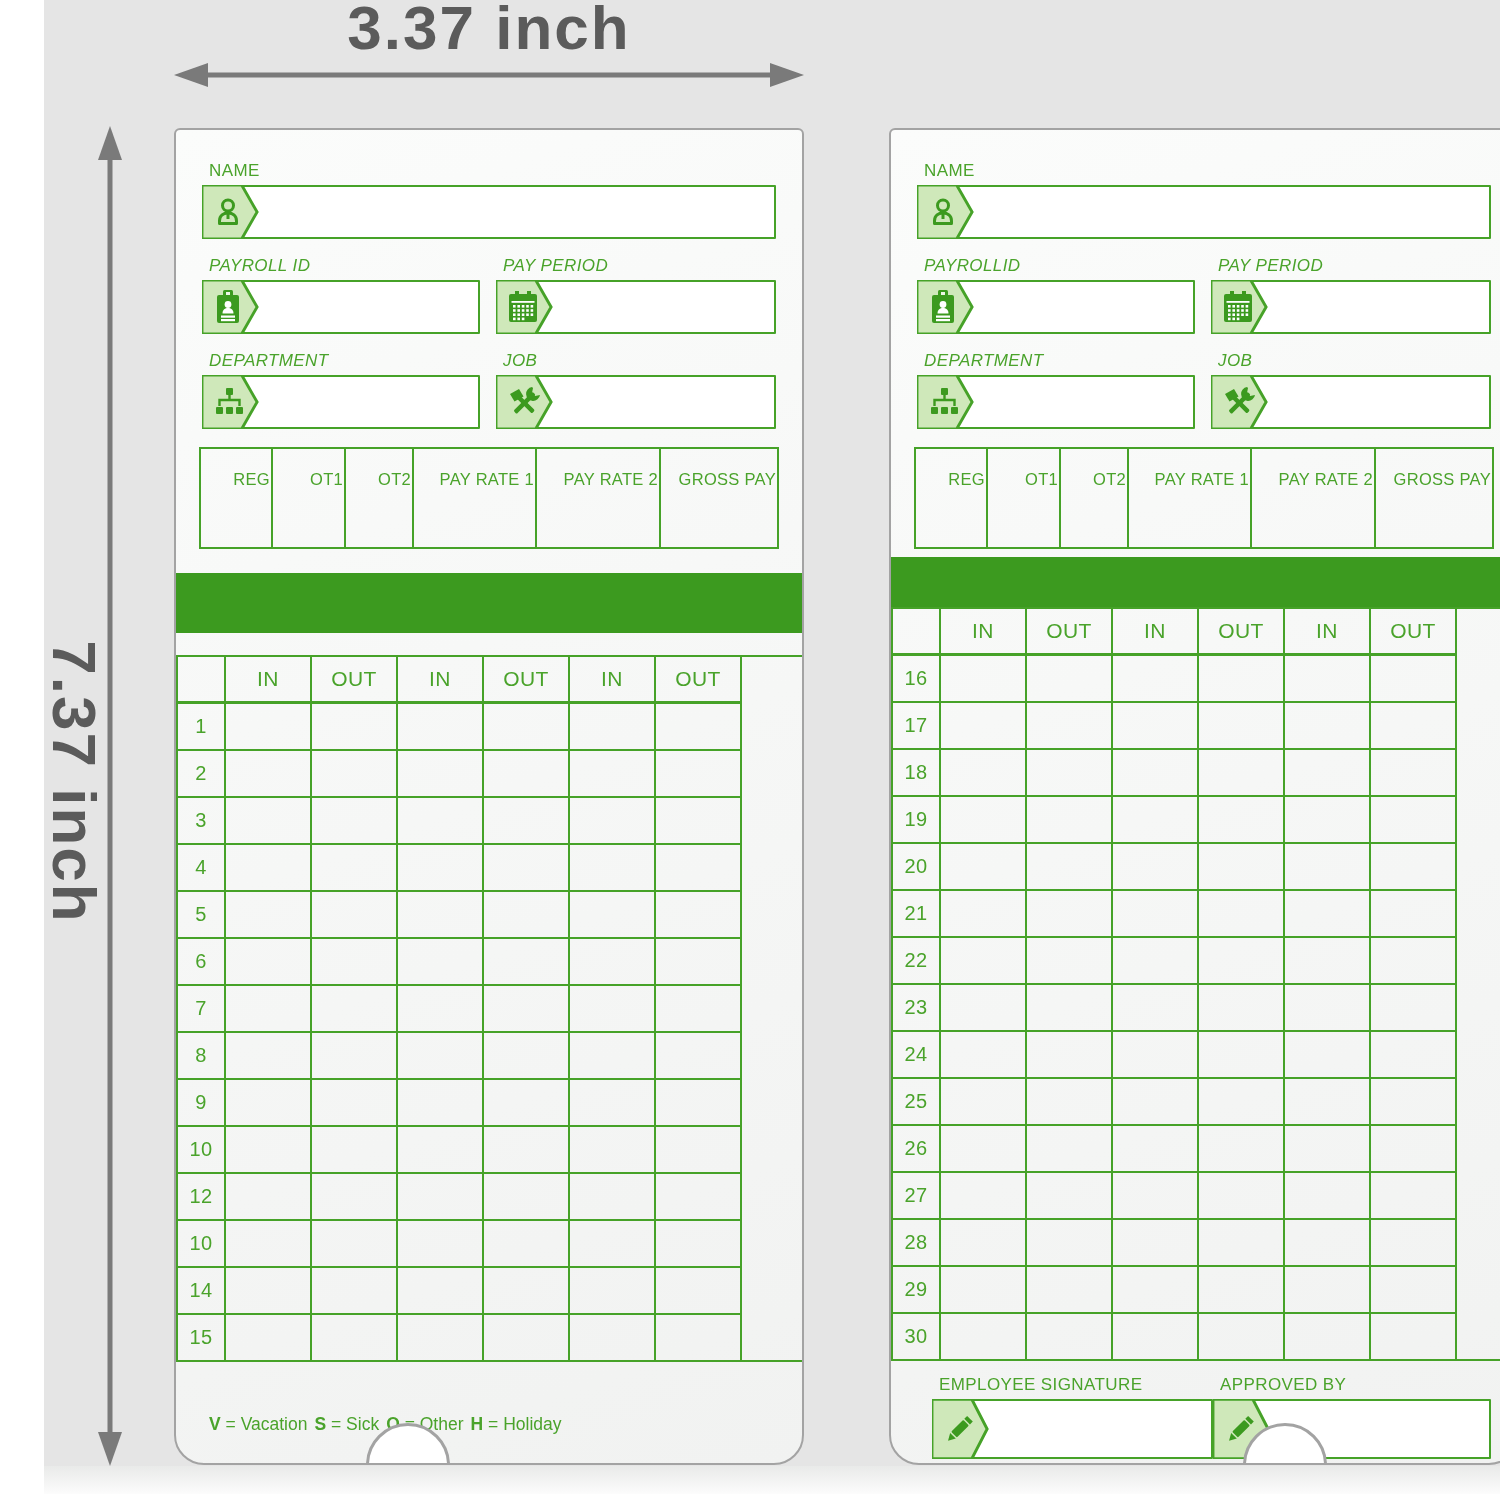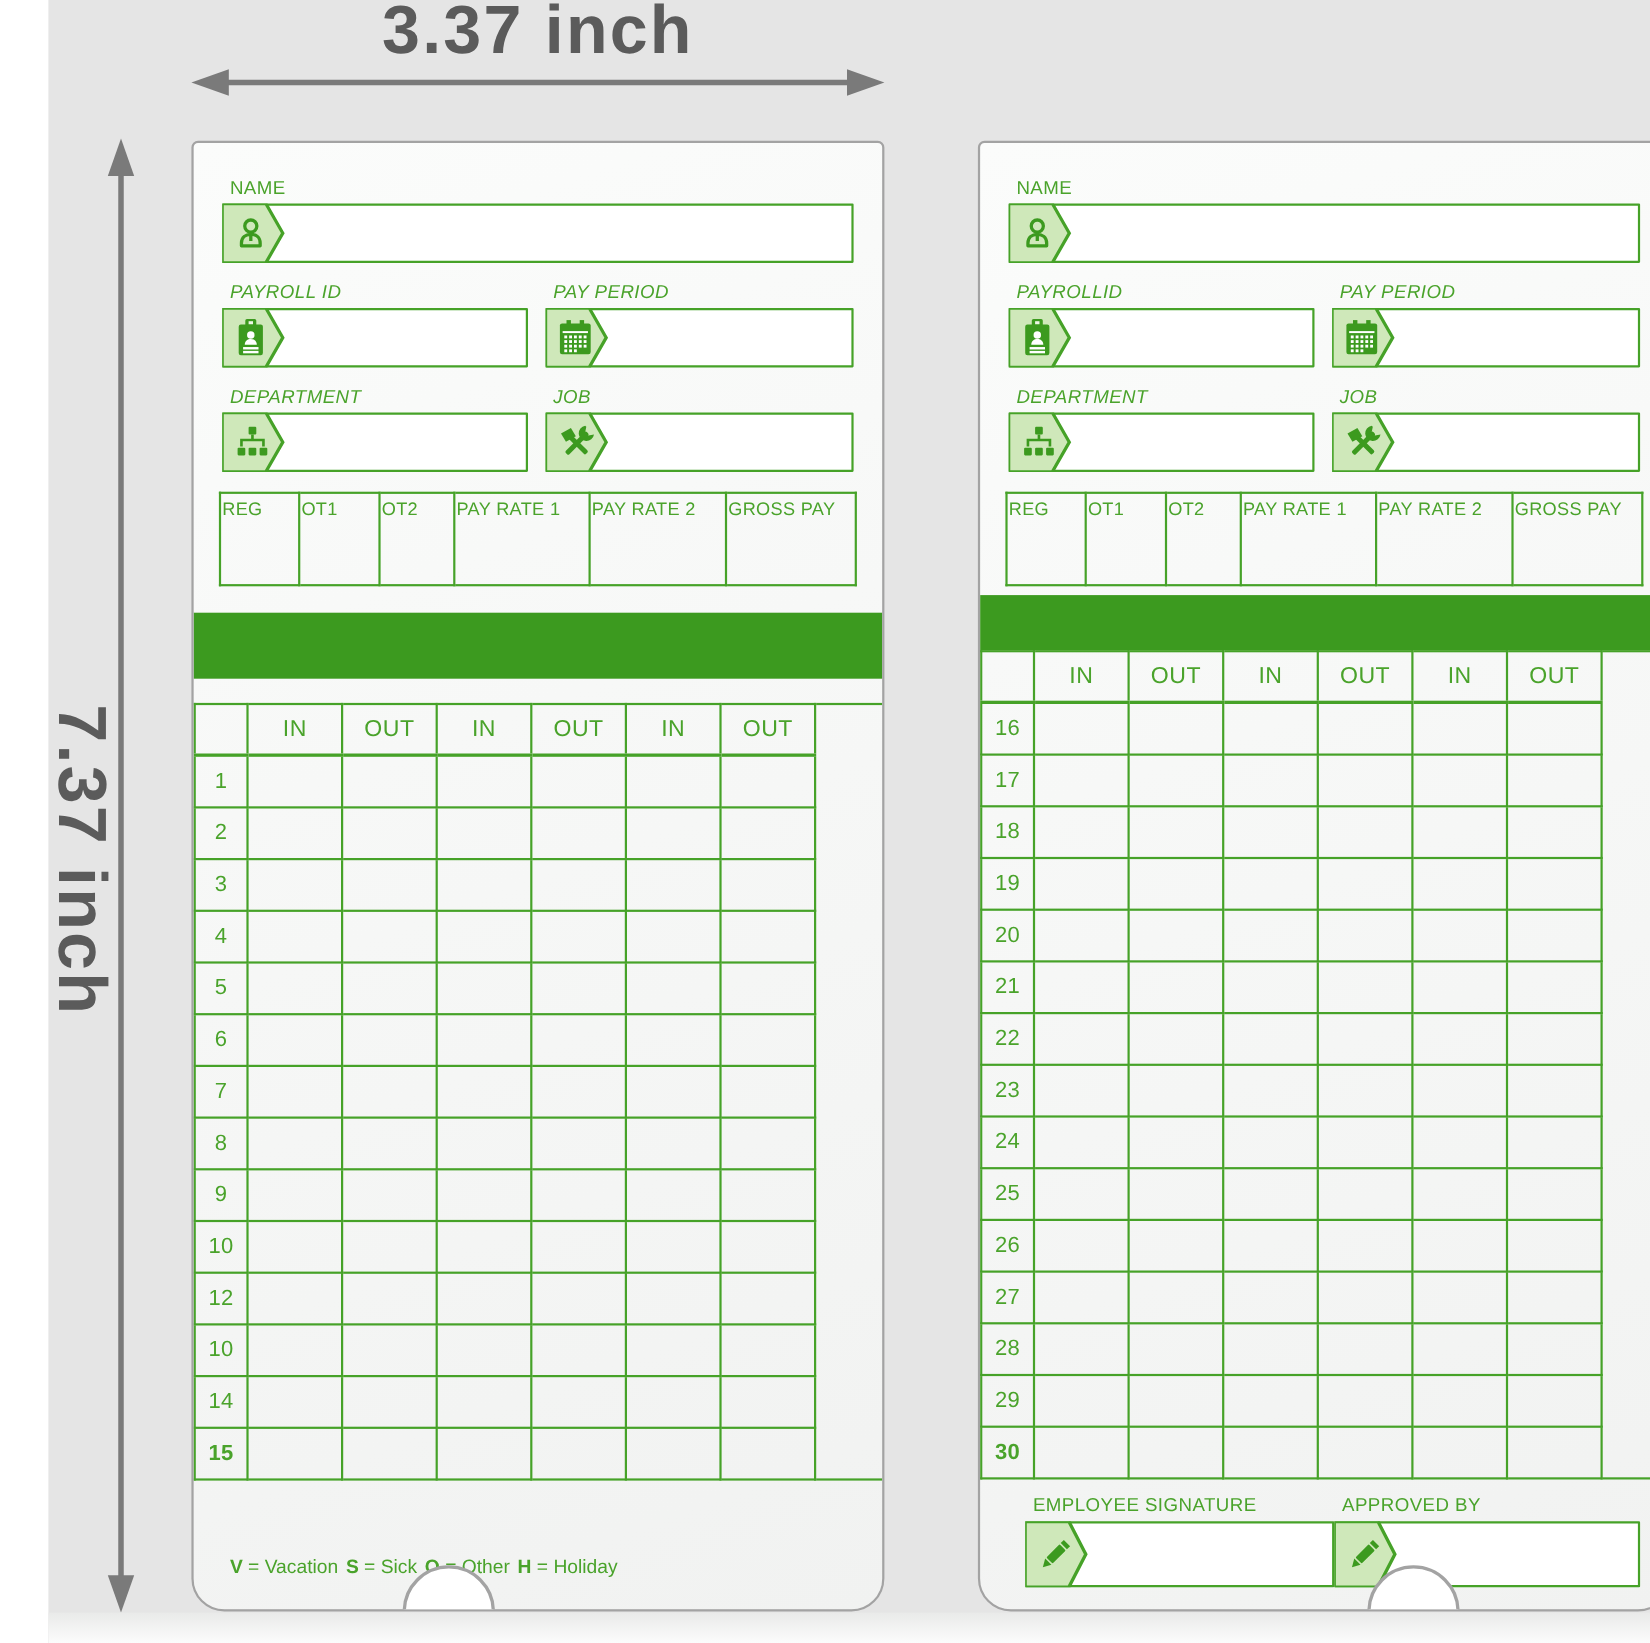--- a/index.html
+++ b/index.html
@@ -66,42 +66,42 @@
   .tag polygon{fill:var(--tag);stroke:var(--line);stroke-width:3;}
   .glyph{position:absolute;left:9px;top:50%;transform:translateY(-50%);}
   .g-stroke{fill:none;stroke:var(--green);stroke-width:3;}
   .g-fill{fill:var(--green);}
   .g-light{fill:#eef6e6;}
   
   .summary{
     border-collapse:collapse;table-layout:fixed;width:578px;margin:18px auto 0;
   }
   .summary td{
-    border:2.5px solid var(--line);height:76px;vertical-align:top;text-align:left;
-    font-size:16.5px;color:var(--label);padding-top:5px;letter-spacing:.3px;
+    border:2.5px solid var(--line);height:76px;vertical-align:top;text-align:right;
+    font-size:16.5px;color:var(--label);padding-top:21px;letter-spacing:.3px;
   }
   
   .bar{height:60px;background:var(--green);margin-top:24px;}
   .card-back .bar{height:50px;margin-top:8px;}
   
   .punch{width:100%;border-collapse:collapse;table-layout:fixed;}
   .card-front .punch{margin-top:22px;}
   .card-back .punch{margin-top:0;}
   .punch col.c-num{width:48px;}
   .punch col.c-io{width:86px;}
   .punch col.c-spare{width:auto;}
   .punch th,.punch td{
     border:2px solid var(--line);height:45px;padding:0;text-align:center;
     font-weight:normal;color:var(--label);font-size:21px;letter-spacing:.4px;
   }
   .punch thead th{height:44px;border-bottom:3px solid var(--line);}
   .punch thead th.spare{border:none;border-top:2px solid var(--line);}
   .punch td.num{font-size:20px;}
   .punch td.spare{border:none;}
-  .punch tbody tr:last-child td{border-bottom:2.5px solid var(--line);font-weight:bold;}
+  .punch tbody tr:last-child td{border-bottom:2.5px solid var(--line);}
   
   .legend{position:absolute;left:33px;bottom:28px;font-size:17.5px;color:var(--label);}
   .legend .seg{margin-right:7px;}
   .legend b{font-weight:bold;}
   
   .sigrow{display:flex;justify-content:flex-end;padding:0 26px;margin-top:13px;}
   .floor{
     position:absolute;left:0;right:0;top:1466px;height:28px;
     background:linear-gradient(#e9eae9,#fcfcfc);
   }

